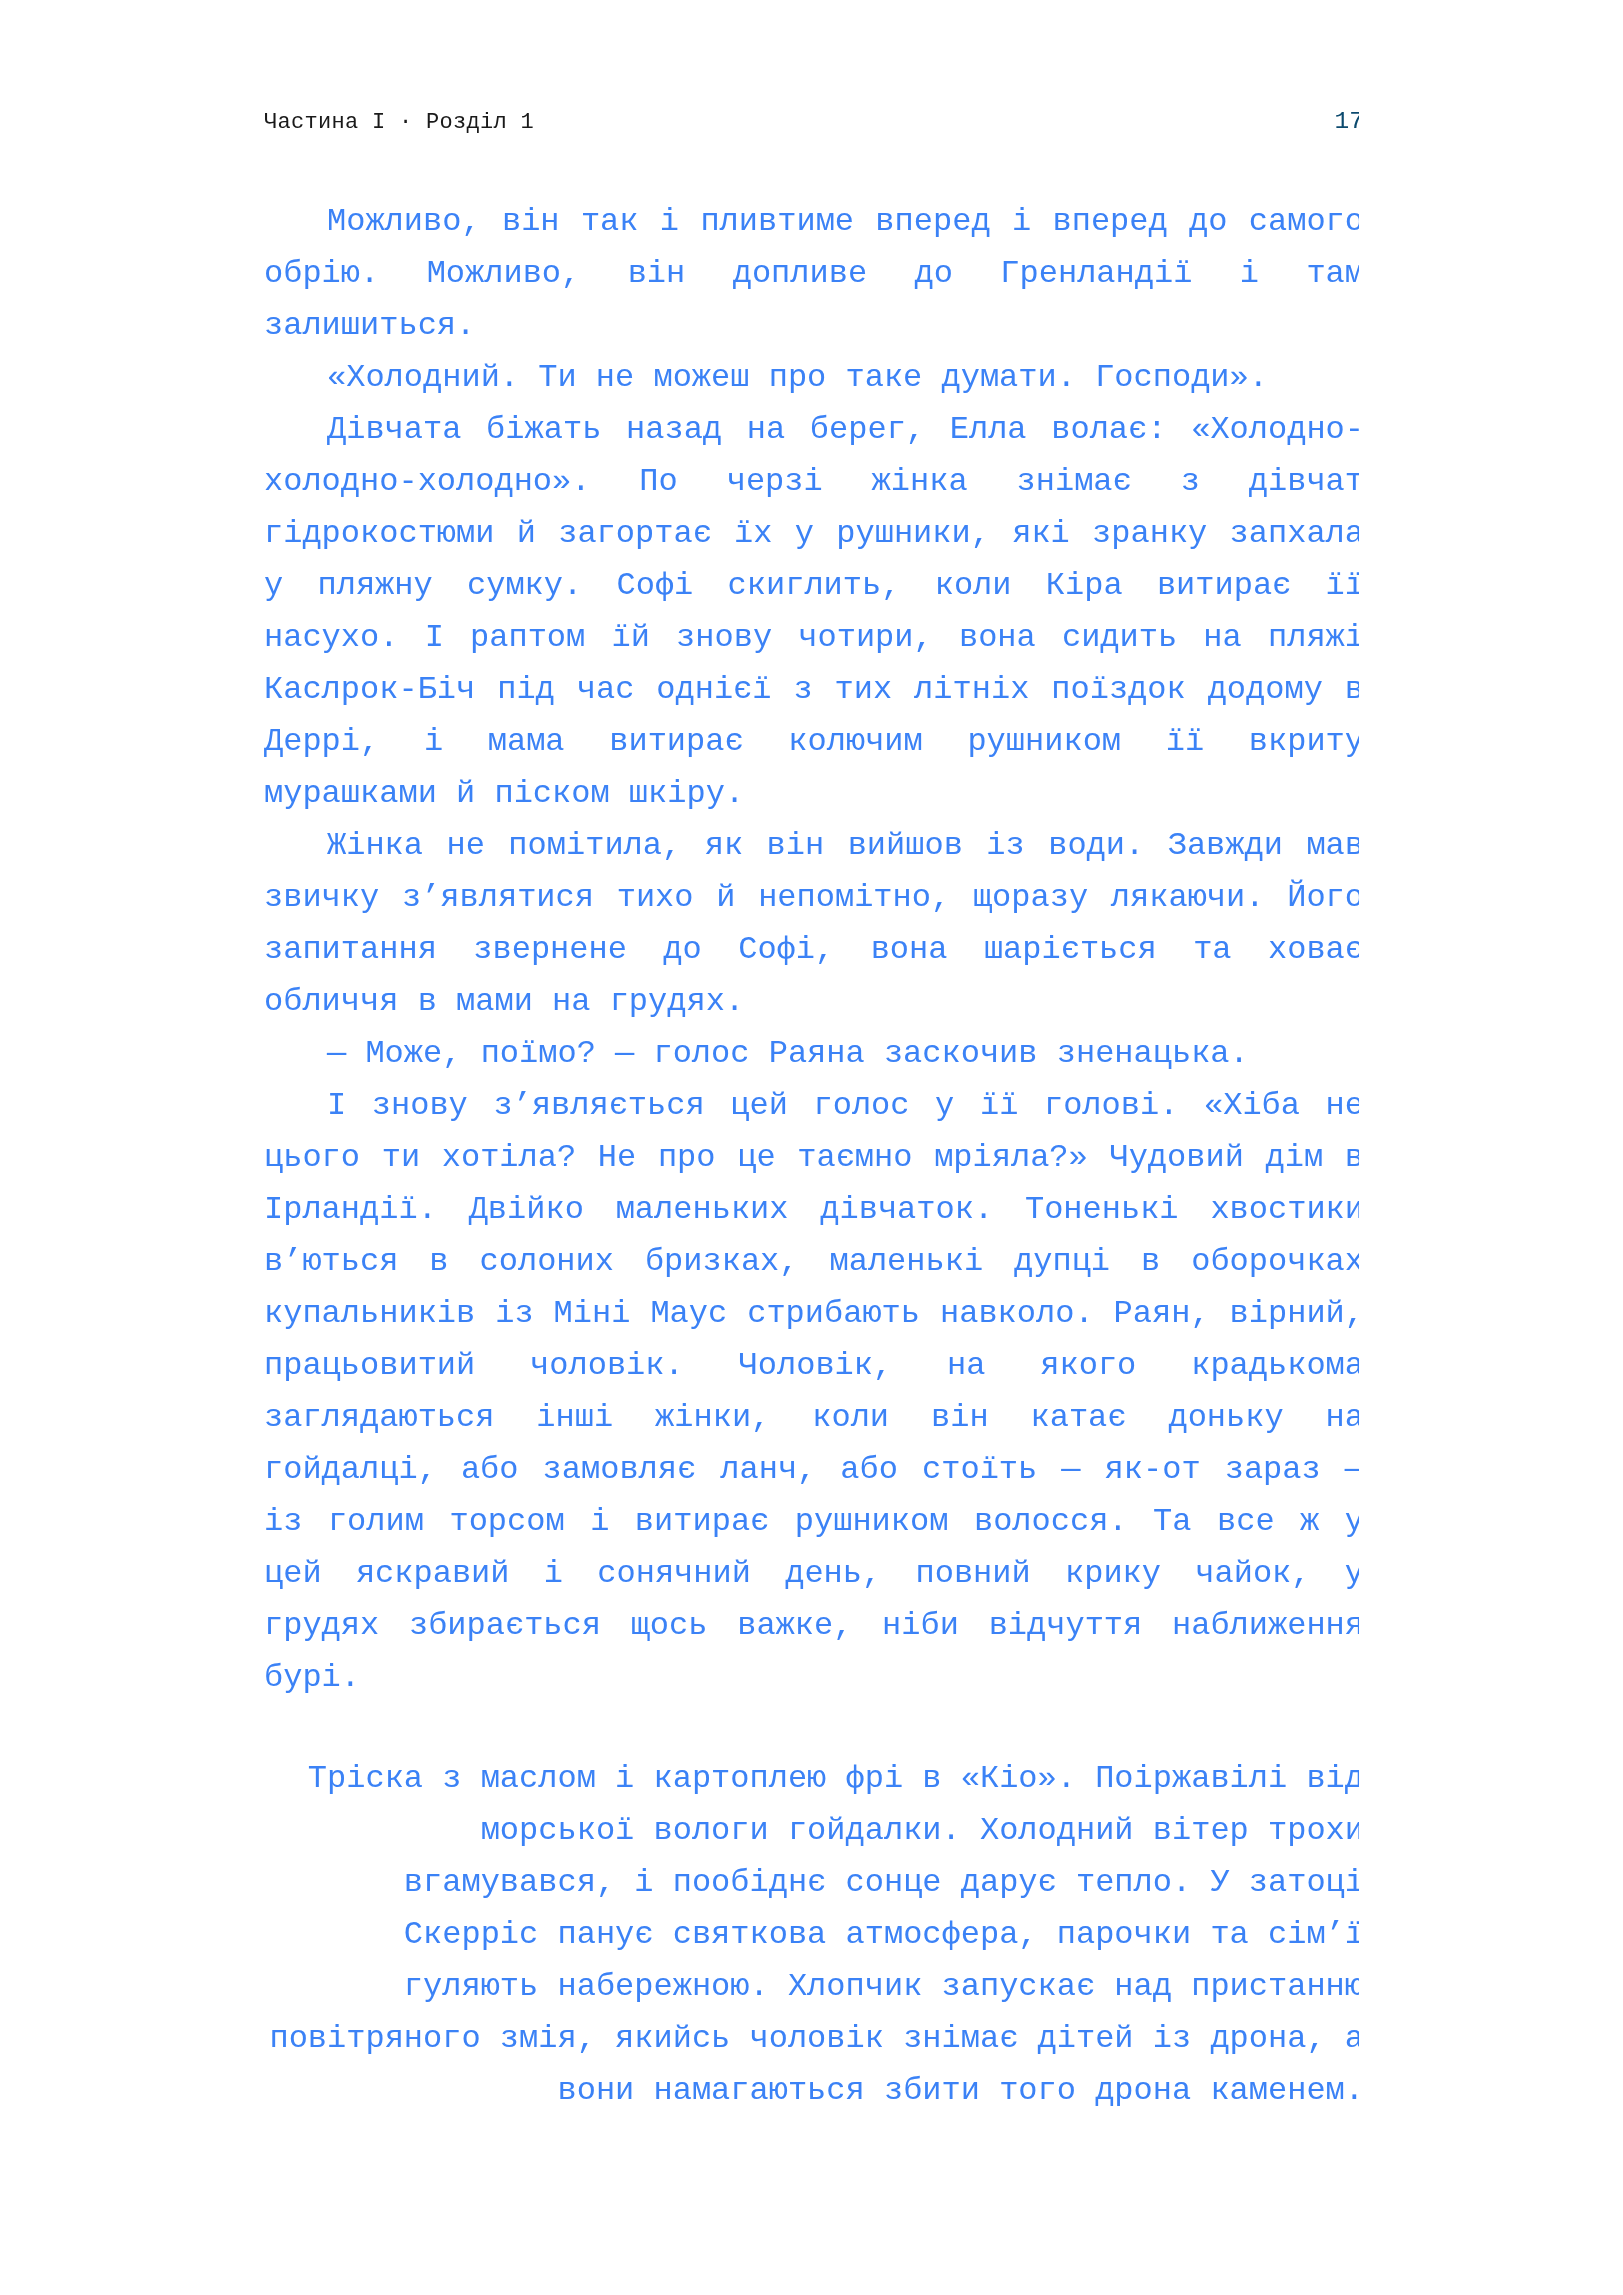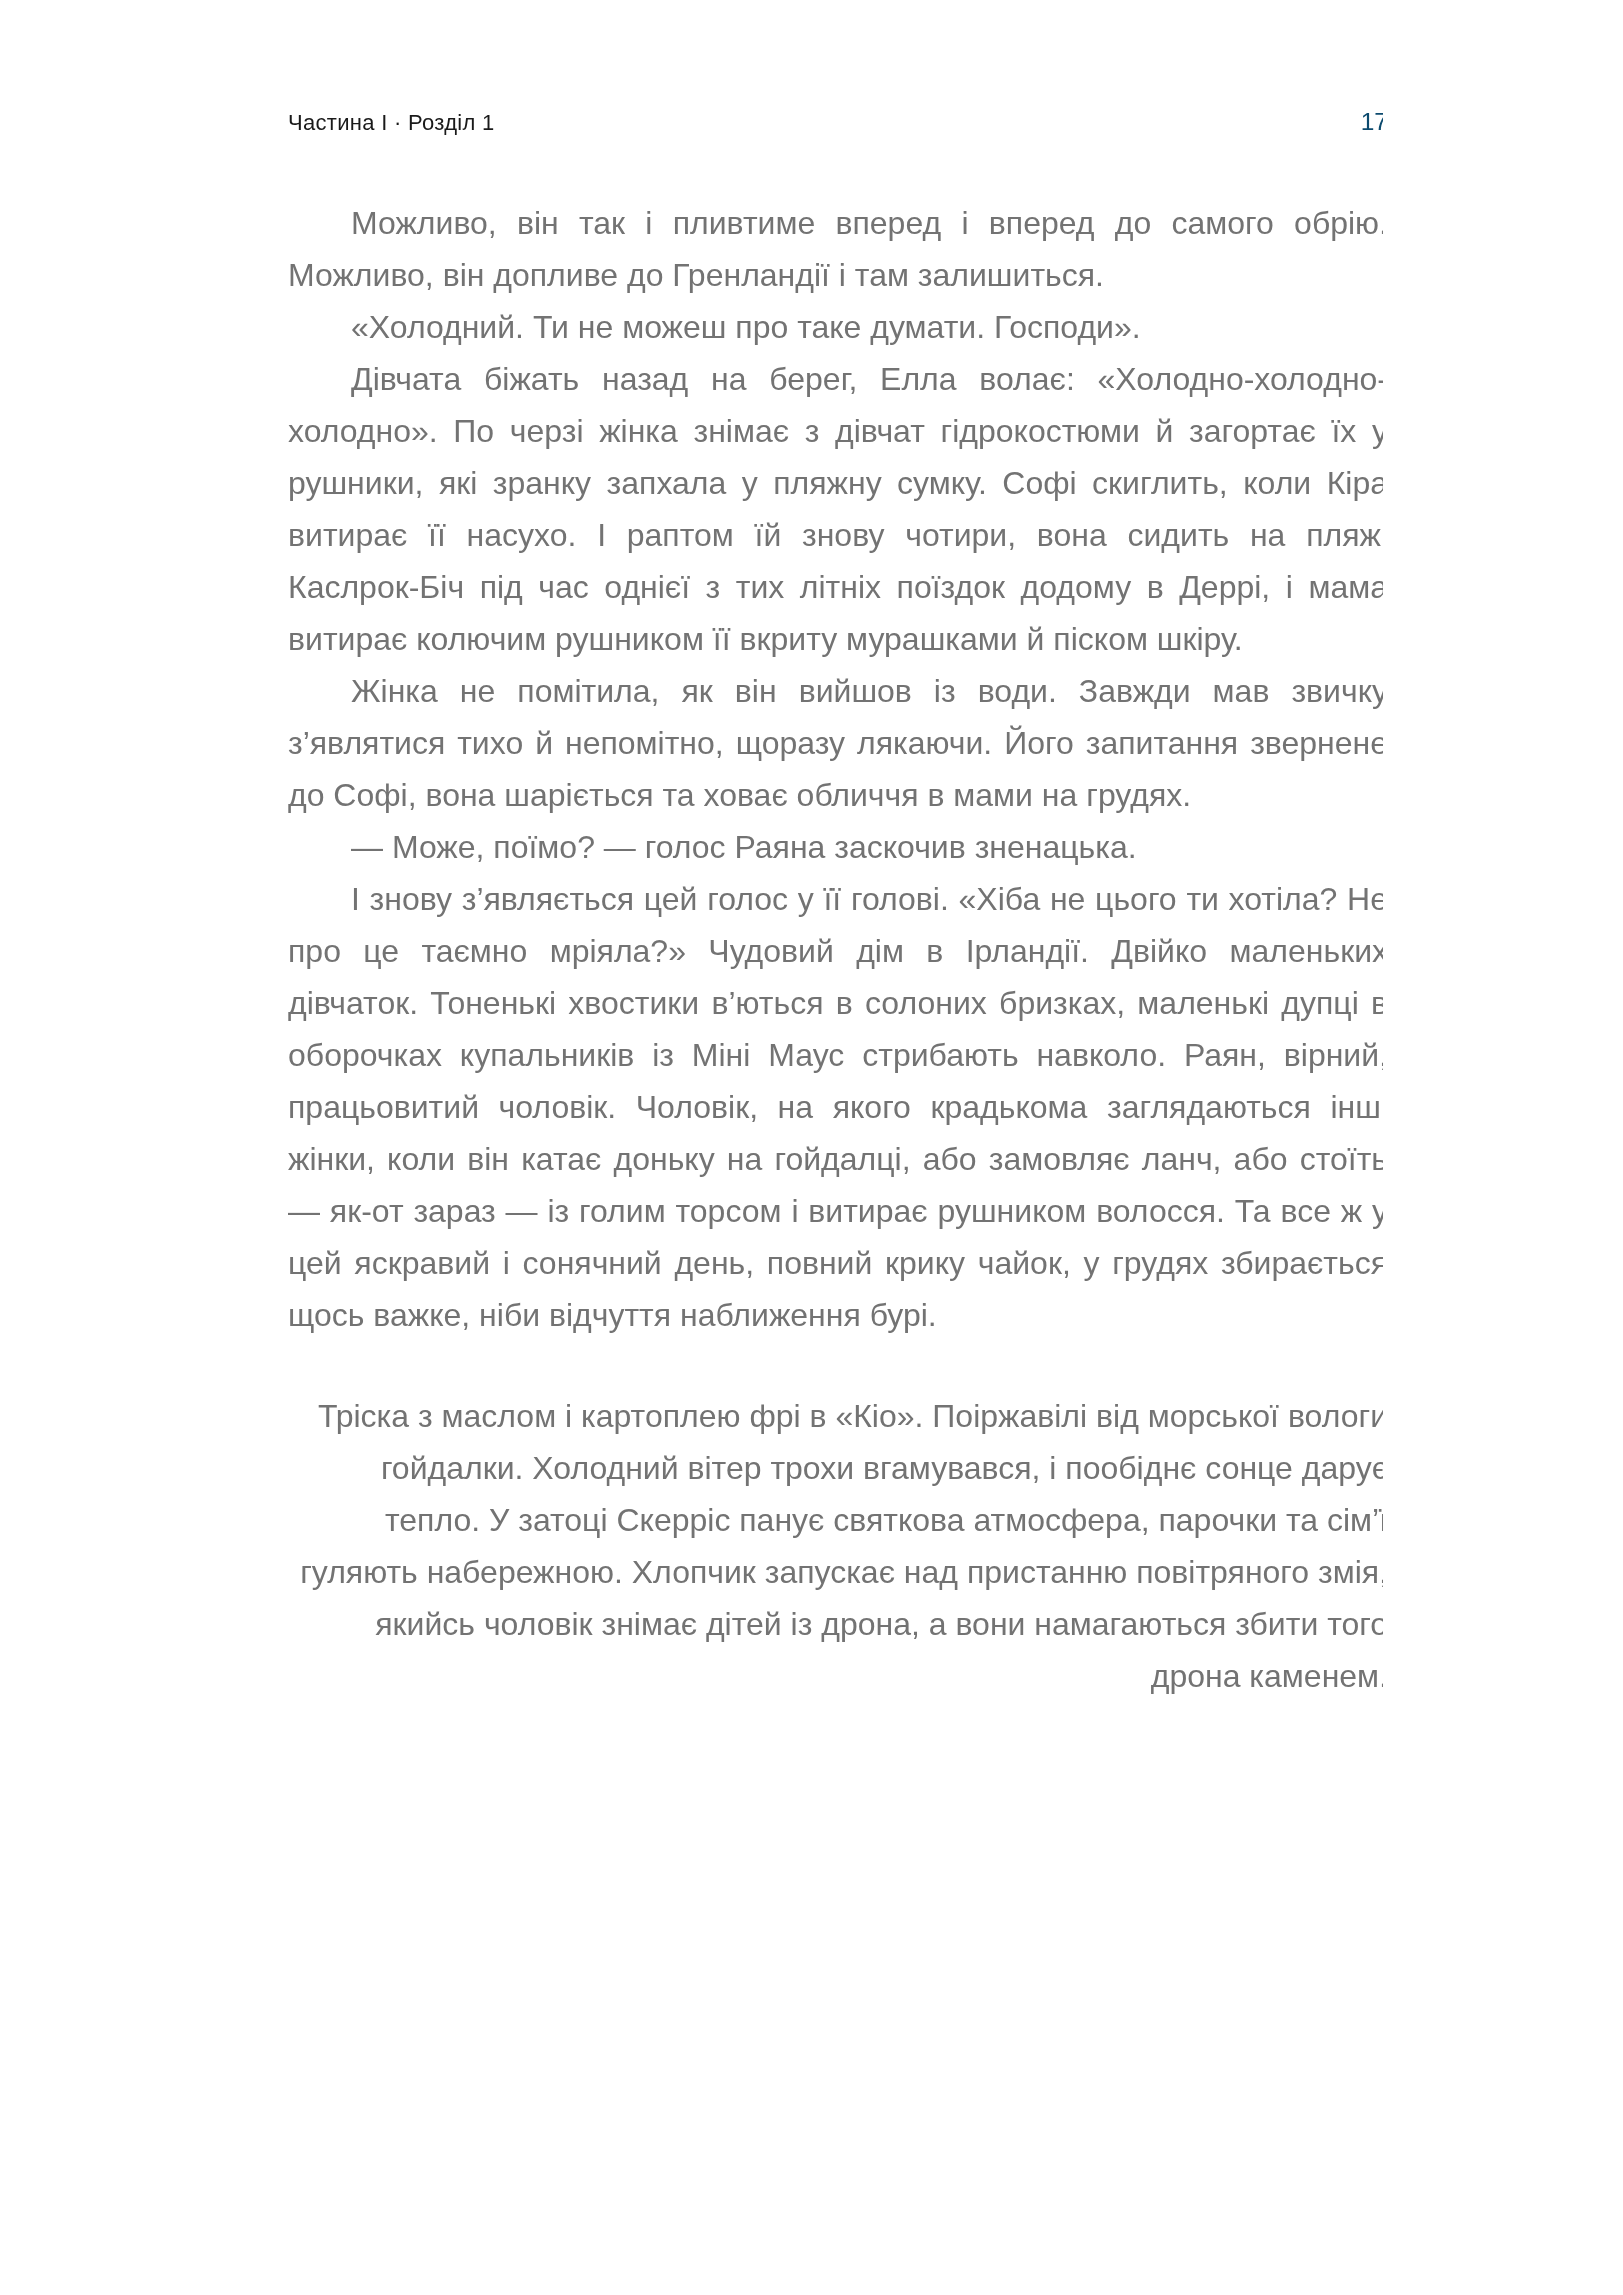--- a/index.html
+++ b/index.html
@@ -6,24 +6,23 @@
     margin: 0;
     padding: 0;
     background: #ffffff;
   }
   .page {
     width: 1359px;
     height: 2295px;
     background: #ffffff;
     position: relative;
     box-sizing: border-box;
-    font-family: Liberation Sans, sans-serif;
+    font-family: Liberation Mono, monospace;
     color: #121212;
     overflow: hidden;
-    margin-left: 24px;
   }
   .content {
     position: absolute;
     left: 264px;
     top: 108px;
     width: 1100px;
   }
   .running-head {
     display: flex;
     align-items: baseline;
@@ -39,21 +38,21 @@
   .running-head .rh-right {
     font-size: 24.5px;
     color: #0c4a6e;
   }
   .body-text {
     font-size: 32px;
     line-height: 52px;
     text-align: justify;
     text-justify: inter-word;
     hyphens: manual;
-    color: #737373;
+    color: #3b82f6;
   }
   .body-text p {
     margin: 0;
     text-indent: 63px;
   }
   .body-text p.noindent {
     text-indent: 0;
   }
   .body-text p.gap {
     margin-top: 49px;

